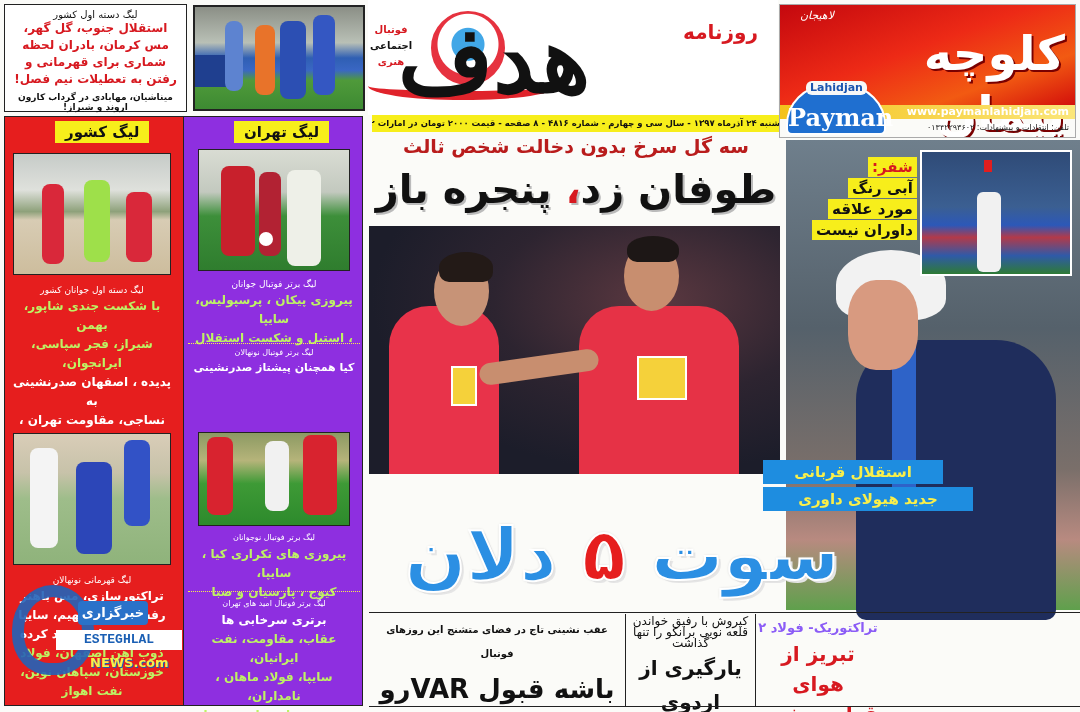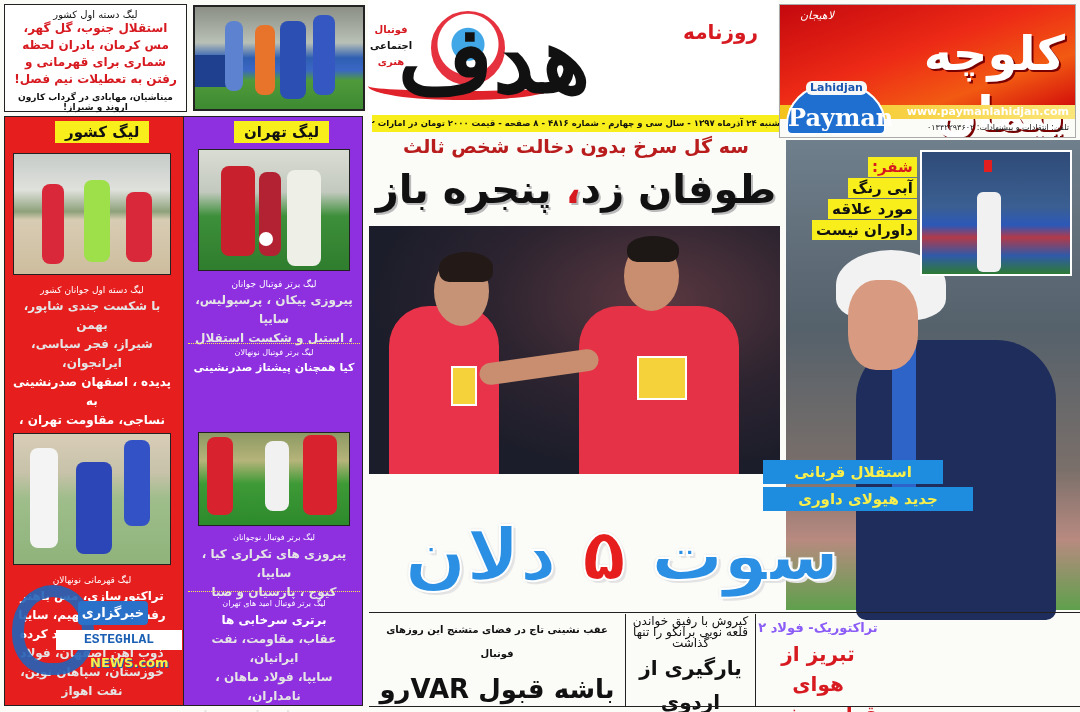--- a/index.html
+++ b/index.html
@@ -48,21 +48,21 @@
   #red-col { left: 4px; top: 116px; width: 188px; height: 590px; background: #e61e1e; border: 1.5px solid #222; }
   .tag-yellow { background: #f7ee1b; color: #111; font-weight: bold; font-size: 15px; padding: 0 10px; line-height: 22px; }
   #red-col .tag { left: 50px; top: 4px; }
   #red-photo1 { left: 8px; top: 36px; width: 158px; height: 122px; border: 1px solid #222;
     background: linear-gradient(180deg,#c6cbc8 0%,#dfe1dc 30%,#8ea17a 48%,#d8ccb4 55%,#cdbd9d 100%); }
   #red-photo2 { left: 8px; top: 316px; width: 158px; height: 132px; border: 1px solid #222;
     background: linear-gradient(180deg,#d9cdb8 0%,#c7c2a9 30%,#9ebd8a 50%,#8fb37b 100%); }
   .fig { position: absolute; border-radius: 8px; }
   #red-text1 { left: 6px; top: 166px; width: 162px; text-align: center; }
   .kick-sm { color: #fff; font-size: 9px; line-height: 14px; }
-  .big-y { color: #e5e5e5; font-weight: bold; font-size: 12px; line-height: 19px; }
+  .big-y { color: #bef264; font-weight: bold; font-size: 12px; line-height: 19px; }
   .big-w { color: #fff; font-weight: bold; font-size: 12px; line-height: 19px; }
   #red-text2 { left: 6px; top: 456px; width: 162px; text-align: center; }
 
   
   #watermark { left: 8px; top: 585px; width: 168px; height: 90px; }
   #watermark .ring { left: 4px; top: 0; width: 82px; height: 90px; border: 12px solid #2263b8; border-radius: 50% 50% 45% 45%; opacity: .9; }
   #watermark .label { left: 48px; top: 45px; width: 126px; height: 20px; background: #fff; color: #1a5fb4; font-weight: bold; font-size: 13px; text-align: center; line-height: 20px; direction: ltr; font-family: Liberation Mono, monospace; }
   #watermark .fa { left: 70px; top: 16px; width: 70px; height: 24px; background: #2a72c9; color: #fff; font-weight: bold; font-size: 13px; text-align: center; line-height: 24px; border-radius: 4px; }
   #watermark .news { left: 82px; top: 70px; color: #f9ef4a; font-weight: bold; font-size: 13px; direction: ltr; text-shadow: 1px 1px 0 #1a5fb4; }
 

